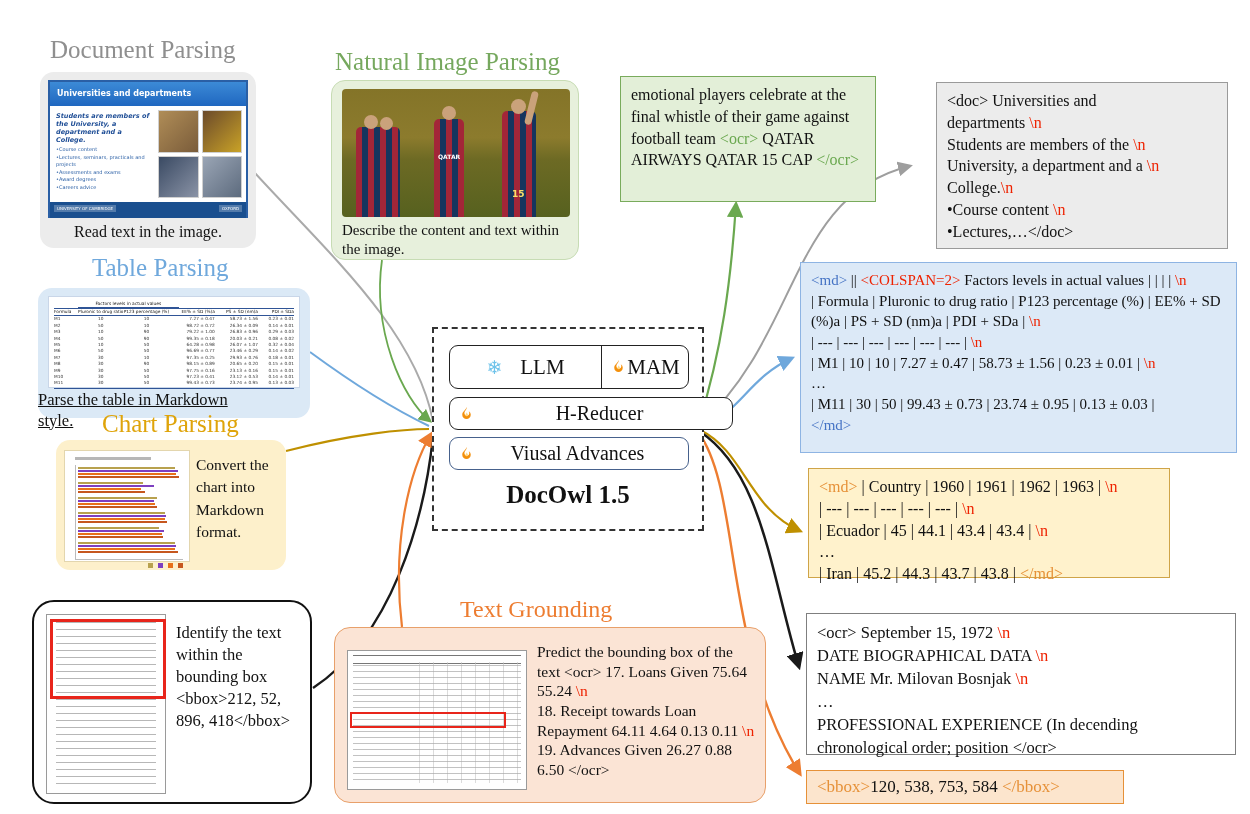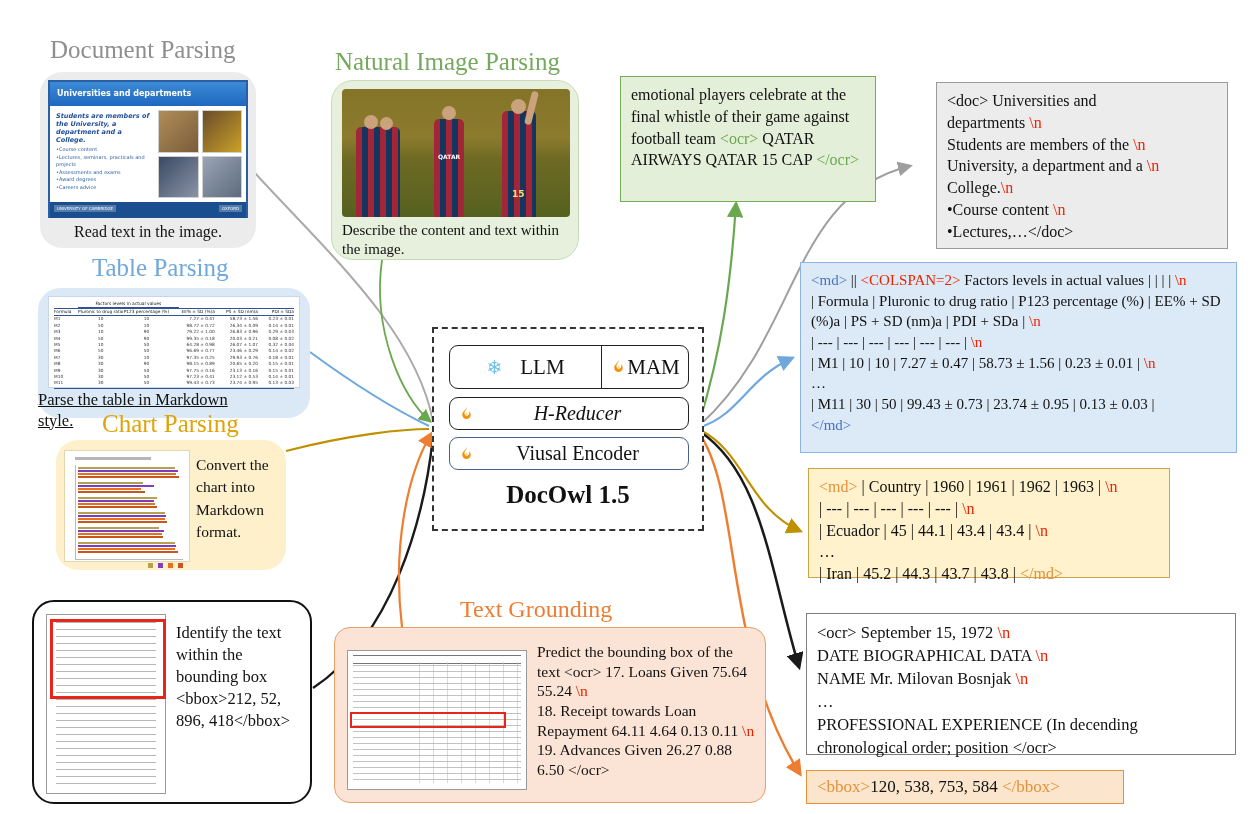--- a/index.html
+++ b/index.html
@@ -5,21 +5,21 @@
   html,body{margin:0;padding:0;background:#fff;}
   .canvas{position:relative;width:1250px;height:814px;background:#fff;overflow:hidden;
           font-family:"Liberation Serif","DejaVu Serif",serif;color:#111;}
   .abs{position:absolute;}
   svg.wires{position:absolute;left:0;top:0;pointer-events:none;}
 
   
   .sec-title{font-size:25px;white-space:nowrap;}
 
   
-  .card{border-radius:22px;box-sizing:border-box;}
+  .card{border-radius:14px;box-sizing:border-box;}
   .card-doc{background:#ececec;}
   .card-nat{background:#e7f0dc;border:1px solid #c7dcb4;}
   .card-tab{background:#dbe9f6;}
   .card-chart{background:#fdf0cb;}
   .card-rec{background:#fff;border:2.5px solid #111;border-radius:22px;}
   .card-gnd{background:#fbe4d5;border:1.5px solid #e8a06a;border-radius:16px;}
   .caption{font-size:16px;line-height:1.25;}
 
   
   .slide{background:#fff;border:2px solid #2a5fa5;box-sizing:border-box;font-family:"DejaVu Sans",sans-serif;}
@@ -383,33 +383,33 @@
         <span class="mod-label" style="margin-left:16px;">LLM</span>
       </div>
       <div class="mod-cell" style="flex:1;">
         <svg class="flame" viewBox="0 0 24 24">
             <path d="M12 2c1 4-3 5-3 9a3.5 3.5 0 0 0 7 0c0-2-1-3-1-3s3 1 3 5a6 6 0 0 1-12 0c0-5 5-6 6-11z" fill="#f4900c"></path>
             <path d="M12 9c.5 2-1.5 2.6-1.5 4.5a1.8 1.8 0 0 0 3.6 0C14.1 11.5 12.5 11 12 9z" fill="#ffd983"></path>
           </svg>
         <span class="mod-label">MAM</span>
       </div>
     </div>
-    <div class="abs mod-row" style="left:15px;top:68px;width:240px;height:33px;padding:0 8px;font-style:italic;">
+    <div class="abs mod-row" style="left:15px;top:68px;width:284px;height:33px;padding:0 8px;">
       <svg class="flame" viewBox="0 0 24 24">
           <path d="M12 2c1 4-3 5-3 9a3.5 3.5 0 0 0 7 0c0-2-1-3-1-3s3 1 3 5a6 6 0 0 1-12 0c0-5 5-6 6-11z" fill="#f4900c"></path>
           <path d="M12 9c.5 2-1.5 2.6-1.5 4.5a1.8 1.8 0 0 0 3.6 0C14.1 11.5 12.5 11 12 9z" fill="#ffd983"></path>
         </svg>
       <span class="mod-label" style="flex:1;text-align:center;font-size:20px;">H-Reducer</span>
     </div>
     <div class="abs mod-row" style="left:15px;top:108px;width:240px;height:33px;padding:0 8px;border-color:#46618c;">
       <svg class="flame" viewBox="0 0 24 24">
           <path d="M12 2c1 4-3 5-3 9a3.5 3.5 0 0 0 7 0c0-2-1-3-1-3s3 1 3 5a6 6 0 0 1-12 0c0-5 5-6 6-11z" fill="#f4900c"></path>
           <path d="M12 9c.5 2-1.5 2.6-1.5 4.5a1.8 1.8 0 0 0 3.6 0C14.1 11.5 12.5 11 12 9z" fill="#ffd983"></path>
         </svg>
-      <span class="mod-label" style="flex:1;text-align:center;font-size:20px;">Viusal Encoder</span>
+      <span class="mod-label" style="flex:1;text-align:center;font-size:20px;">Viusal Advances</span>
     </div>
     <div class="abs" style="left:0;top:152px;width:268px;text-align:center;font-size:25px;font-weight:bold;">DocOwl 1.5</div>
   </div>
 
   <div class="abs out out-nat" style="left:620px;top:76px;width:256px;height:126px;"><span>emotional players celebrate at the final whistle of their game against football team </span><span style="color: rgb(106, 168, 79);">&lt;ocr&gt;</span><span> QATAR AIRWAYS QATAR 15 CAP </span><span style="color: rgb(106, 168, 79);">&lt;/ocr&gt;</span></div>
 
   <div class="abs out out-doc" style="left:922px;top:82px;width:292px;height:167px;"><span>&lt;doc&gt; Universities and</span><br><span>departments </span><span style="color: rgb(238, 34, 0);">\n</span><br><span>Students are members of the </span><span style="color: rgb(238, 34, 0);">\n</span><br><span>University, a department and a </span><span style="color: rgb(238, 34, 0);">\n</span><br><span>College.</span><span style="color: rgb(238, 34, 0);">\n</span><br><span> •Course content </span><span style="color: rgb(238, 34, 0);">\n</span><br><span> •Lectures,…&lt;/doc&gt;</span></div>
 
   <div class="abs out out-tab" style="left:800px;top:262px;width:437px;height:191px;"><span style="color: rgb(68, 114, 196);">&lt;md&gt;</span><span> || </span><span style="color: rgb(238, 34, 0);">&lt;COLSPAN=2&gt;</span><span> Factors levels in actual values | | | | </span><span style="color: rgb(238, 34, 0);">\n</span><br><span>| Formula | Pluronic to drug ratio | P123 percentage (%) | EE% + SD (%)a | PS + SD (nm)a | PDI + SDa | </span><span style="color: rgb(238, 34, 0);">\n</span><br><span>| --- | --- | --- | --- | --- | --- | </span><span style="color: rgb(238, 34, 0);">\n</span><br><span>| M1 | 10 | 10 | 7.27 ± 0.47 | 58.73 ± 1.56 | 0.23 ± 0.01 | </span><span style="color: rgb(238, 34, 0);">\n</span><br><span>…</span><br><span>| M11 | 30 | 50 | 99.43 ± 0.73 | 23.74 ± 0.95 | 0.13 ± 0.03 | </span><br><span style="color: rgb(68, 114, 196);">&lt;/md&gt;</span></div>
 

